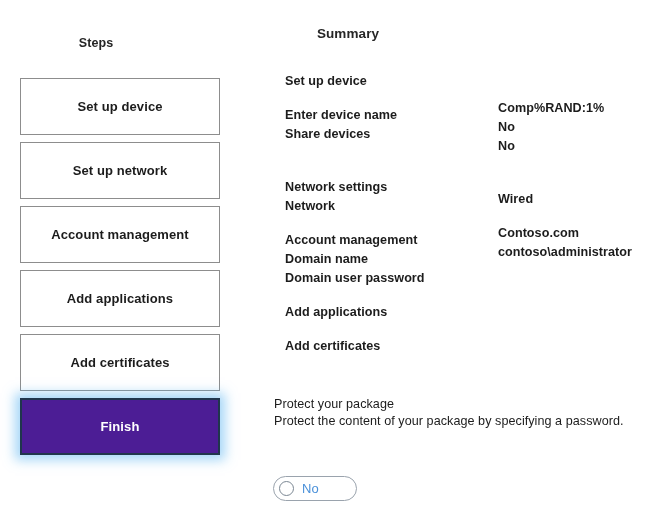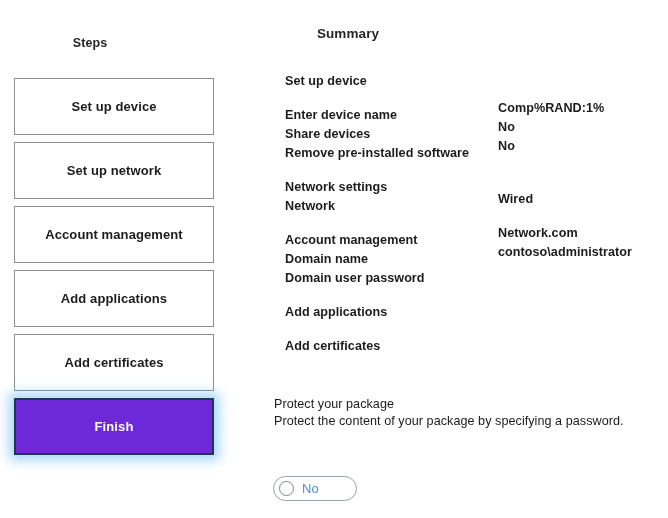--- a/index.html
+++ b/index.html
@@ -13,21 +13,21 @@
     background: #ffffff;
     font-family: "Liberation Sans", sans-serif;
     color: #1a1a1a;
     overflow: hidden;
     position: relative;
   }
 
   
   #steps-pane {
     position: absolute;
-    left: 4px;
+    left: 10px;
     top: 0;
     width: 262px;
     height: 450px;
   }
 
   #steps-heading {
     position: absolute;
     left: 0;
     top: 36px;
     width: 172px;
@@ -55,21 +55,21 @@
     display: flex;
     align-items: center;
     justify-content: center;
     font-size: 13px;
     font-weight: 600;
     letter-spacing: 0.1px;
     color: #1c1c1c;
   }
 
   .step-box.active {
-    background: #6d28d9;
+    background: #4c1d95;
     border: 2px solid #20364d;
     color: #ffffff;
     box-shadow: 0 0 11px 5px rgba(91, 180, 240, 0.55);
   }
 
   
   #summary-pane {
     position: absolute;
     left: 262px;
     top: 0;
@@ -224,30 +224,30 @@
 <div id="summary-pane">
   <div id="summary-heading">Summary</div>
   <div id="summary-body">
       <div class="summary-group">
         <div class="summary-row"><span class="row-label section-head">Set up device</span></div>
       </div>
       <div class="group-gap"></div>
       <div class="summary-group">
         <div class="summary-row"><span class="row-label">Enter device name</span><span class="row-value">Comp%RAND:1%</span></div>
         <div class="summary-row"><span class="row-label">Share devices</span><span class="row-value">No</span></div>
-        <div class="summary-row"><span class="row-label">Remove pre-installed software</span><span class="row-value">No</span></div>
+        <div class="summary-row"><span class="row-value">No</span></div>
       </div>
       <div class="group-gap"></div>
       <div class="summary-group">
         <div class="summary-row"><span class="row-label">Network settings</span></div>
         <div class="summary-row"><span class="row-label">Network</span><span class="row-value">Wired</span></div>
       </div>
       <div class="group-gap"></div>
       <div class="summary-group">
-        <div class="summary-row"><span class="row-label">Account management</span><span class="row-value">Network.com</span></div>
+        <div class="summary-row"><span class="row-label">Account management</span><span class="row-value">Contoso.com</span></div>
         <div class="summary-row"><span class="row-label">Domain name</span><span class="row-value">contoso\administrator</span></div>
         <div class="summary-row"><span class="row-label">Domain user password</span></div>
       </div>
       <div class="group-gap"></div>
       <div class="summary-group">
         <div class="summary-row"><span class="row-label section-head">Add applications</span></div>
       </div>
       <div class="group-gap"></div>
       <div class="summary-group">
         <div class="summary-row"><span class="row-label section-head">Add certificates</span></div>

